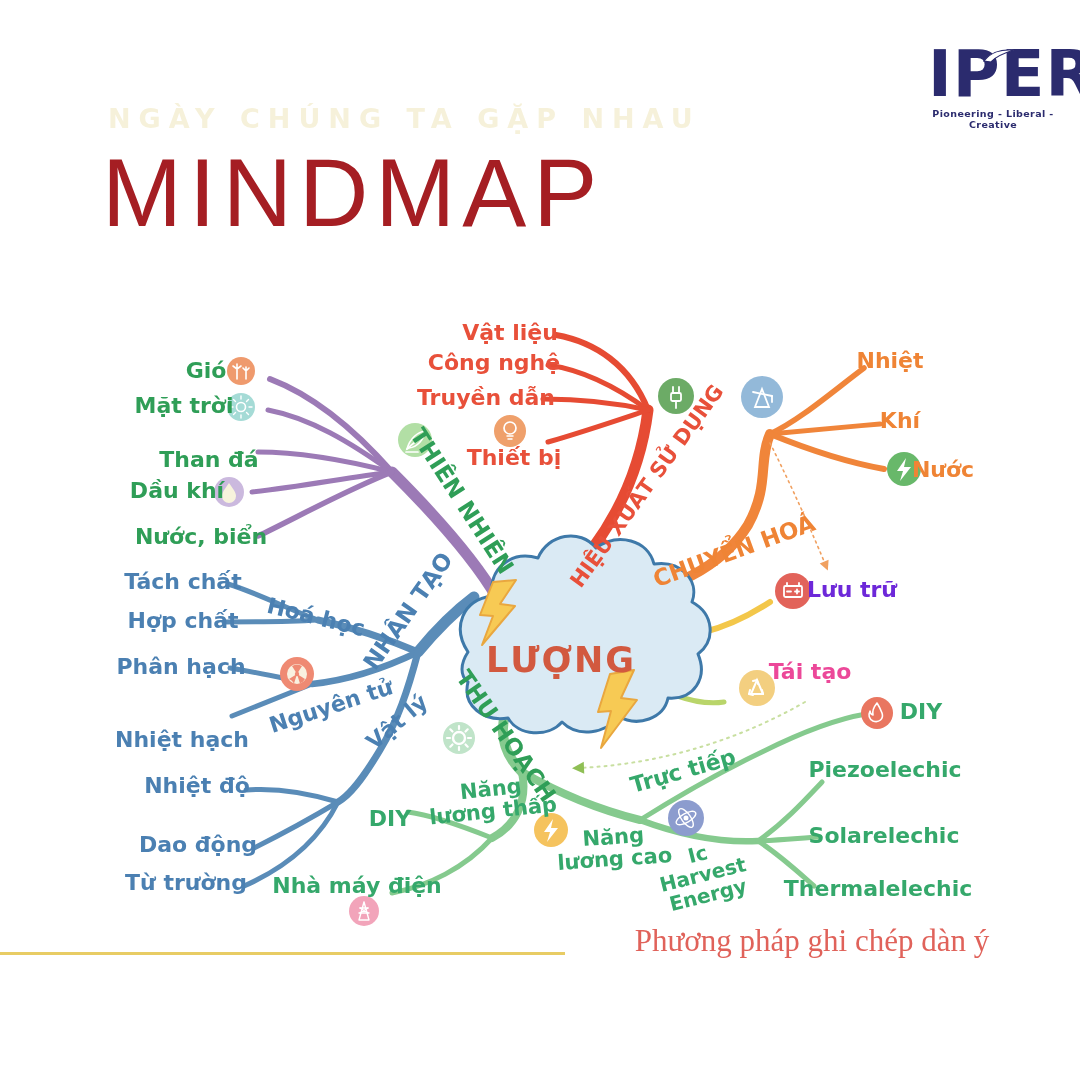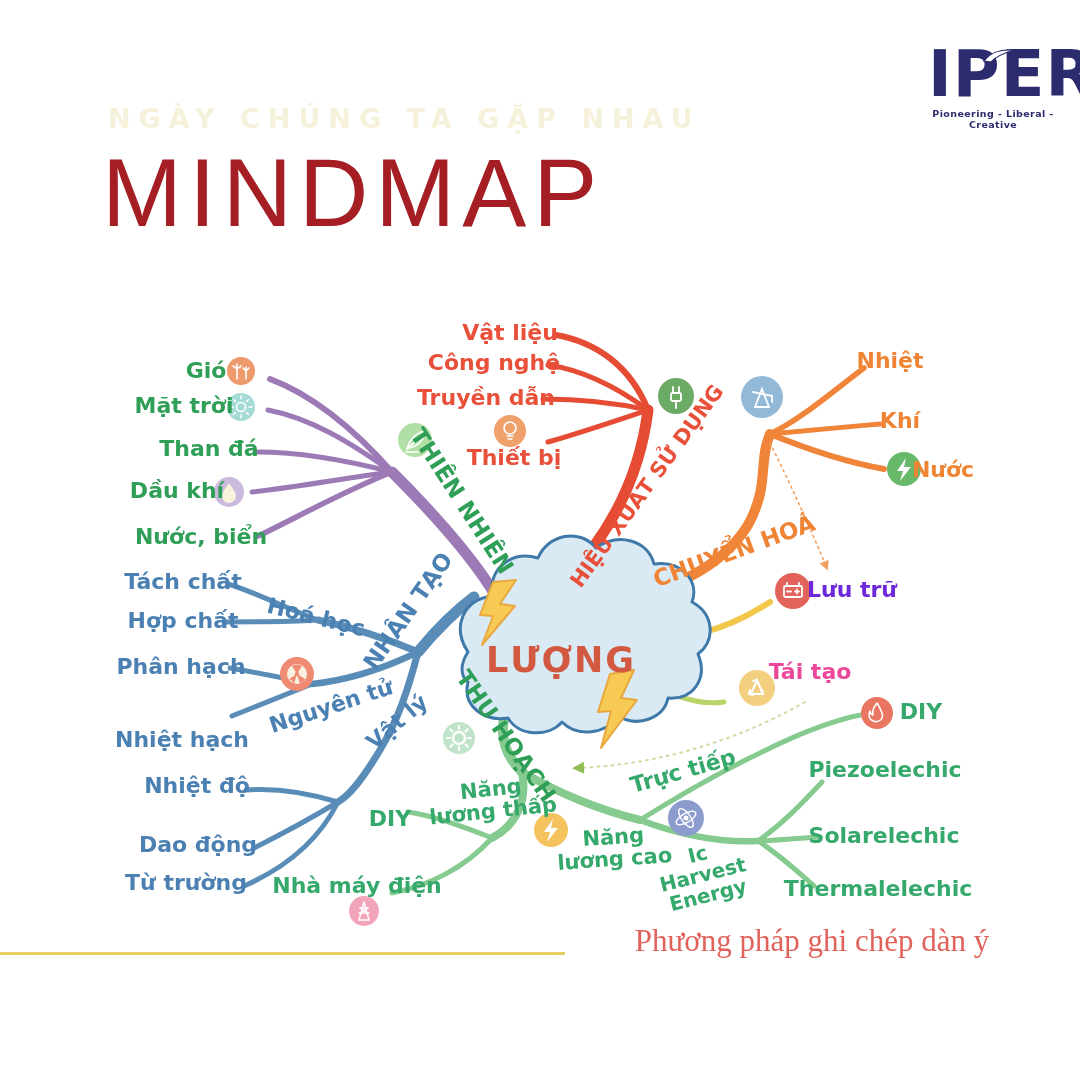--- a/index.html
+++ b/index.html
@@ -244,21 +244,21 @@
     <svg class="swoosh" width="34" height="16" viewBox="0 0 34 16">
       <path d="M2,13 C9,4 18,1 32,2 C22,5 14,8 9,14 Z" fill="#ffffff" stroke="#2b2b6e" stroke-width="1.2"></path>
     </svg>
     <div class="tag">Pioneering - Liberal - Creative</div>
   </div>
 
   <div class="cloud-line" style="left:561px;top:660px;">LƯỢNG</div>
 
   <div class="lbl green" style="left:206px;top:371px;">Gió</div>
   <div class="lbl green" style="left:184px;top:406px;">Mặt trời</div>
-  <div class="lbl green" style="left:209px;top:449px;text-align:center;">Than đá</div>
+  <div class="lbl green" style="left:209px;top:460px;text-align:center;">Than đá</div>
   <div class="lbl green" style="left:177px;top:491px;">Dầu khí</div>
   <div class="lbl green" style="left:201px;top:537px;">Nước, biển</div>
   <div class="lbl green" style="left:462px;top:501px;font-size:23px;transform:translate(-50%,-50%) rotate(57deg);">THIÊN NHIÊN</div>
 
   <div class="lbl red" style="left:510px;top:333px;">Vật liệu</div>
   <div class="lbl red" style="left:494px;top:363px;">Công nghệ</div>
   <div class="lbl red" style="left:486px;top:398px;">Truyền dẫn</div>
   <div class="lbl red" style="left:514px;top:458px;">Thiết bị</div>
   <div class="lbl red" style="left:647px;top:486px;font-size:21px;transform:translate(-50%,-50%) rotate(-54deg);">HIỆU XUẤT SỬ DỤNG</div>
 

